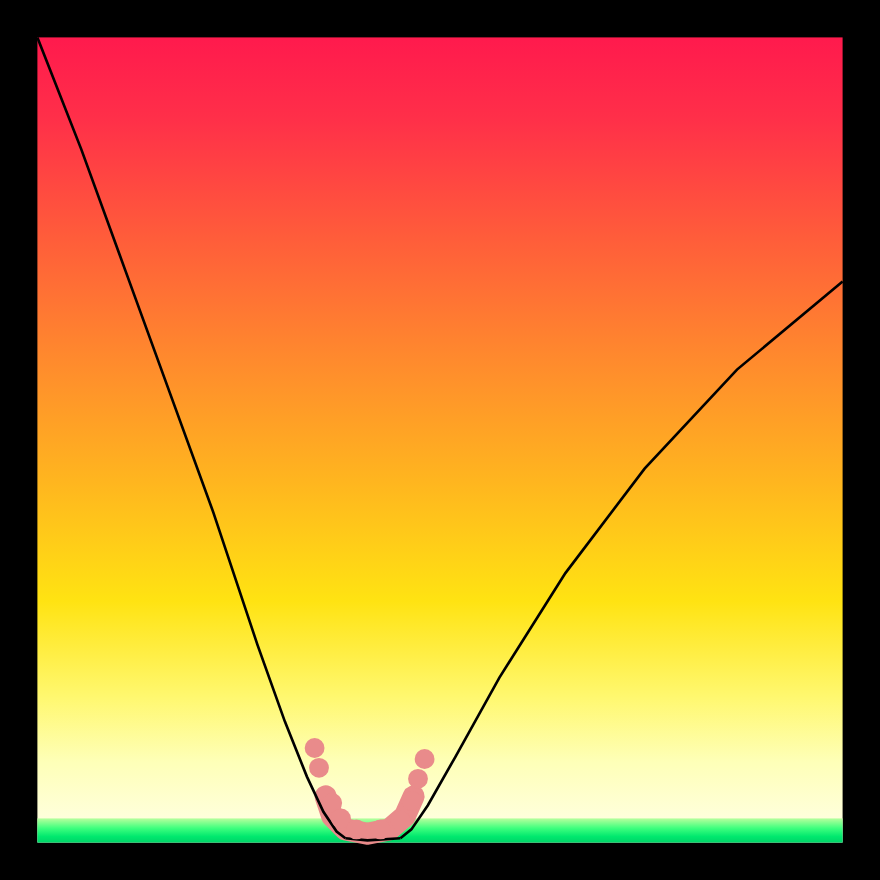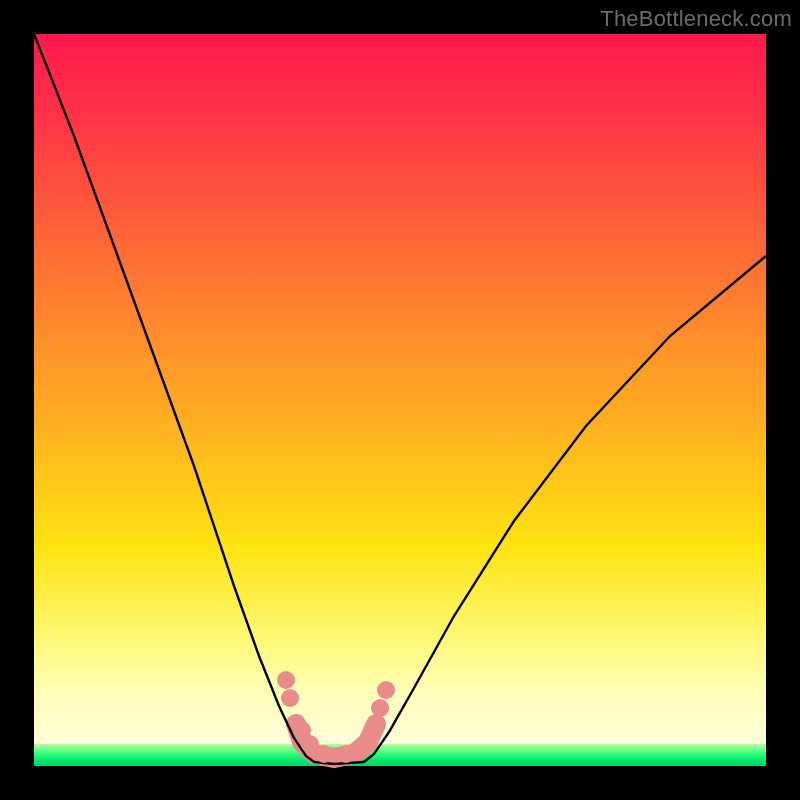--- a/index.html
+++ b/index.html
@@ -70,21 +70,20 @@
     width: 732px;
     height: 732px;
     overflow: visible;
   }
 </style>
 </head>
 <body>
 
 <div class="frame">
 
-  <div class="watermark">TheBottleneck.com</div>
 
   <div class="plot">
     <div class="green-band"></div>
 
     <svg class="curves" viewBox="0 0 732 732">
       <g>
         <path id="valley-band-path" fill="none" stroke-linecap="round" stroke-linejoin="round" d="M262 690 L268 708 L280 720 L300 724 L320 720 L334 708 L342 690" stroke="#e98b8b" stroke-width="20"></path>
       </g>
       <g>
         <path id="left-path" fill="none" stroke="#000" stroke-width="2.4" d="M0 0 L40 102 L80 212 L120 322 L160 432 L200 552 L225 622 L245 672 L260 704 L272 722 L280 728"></path>

